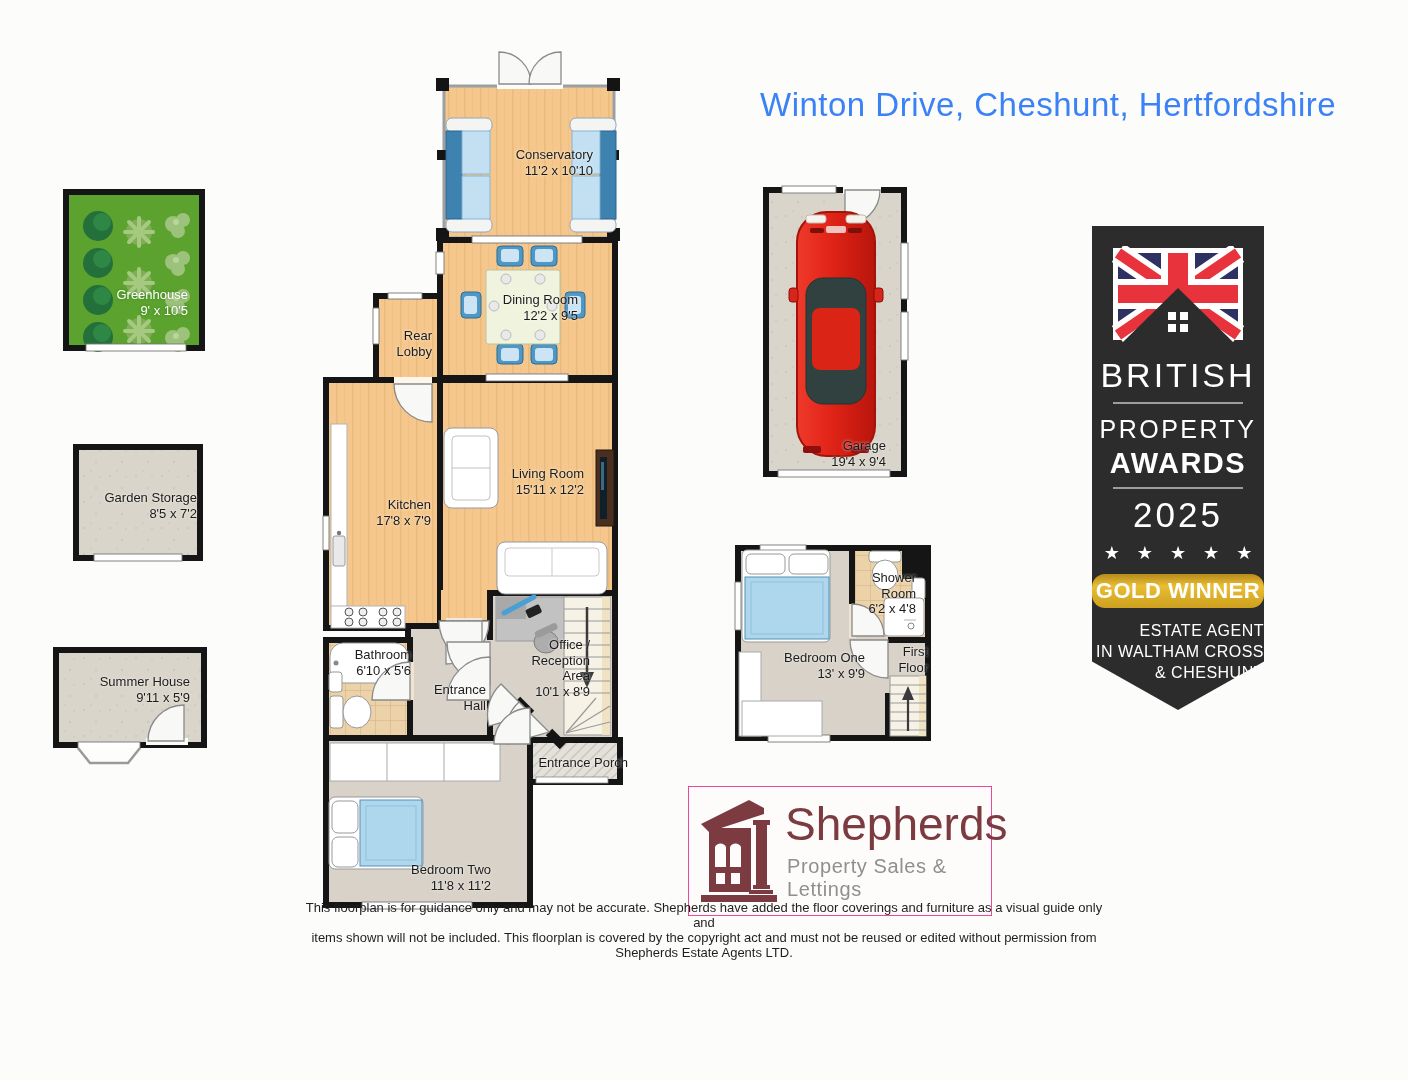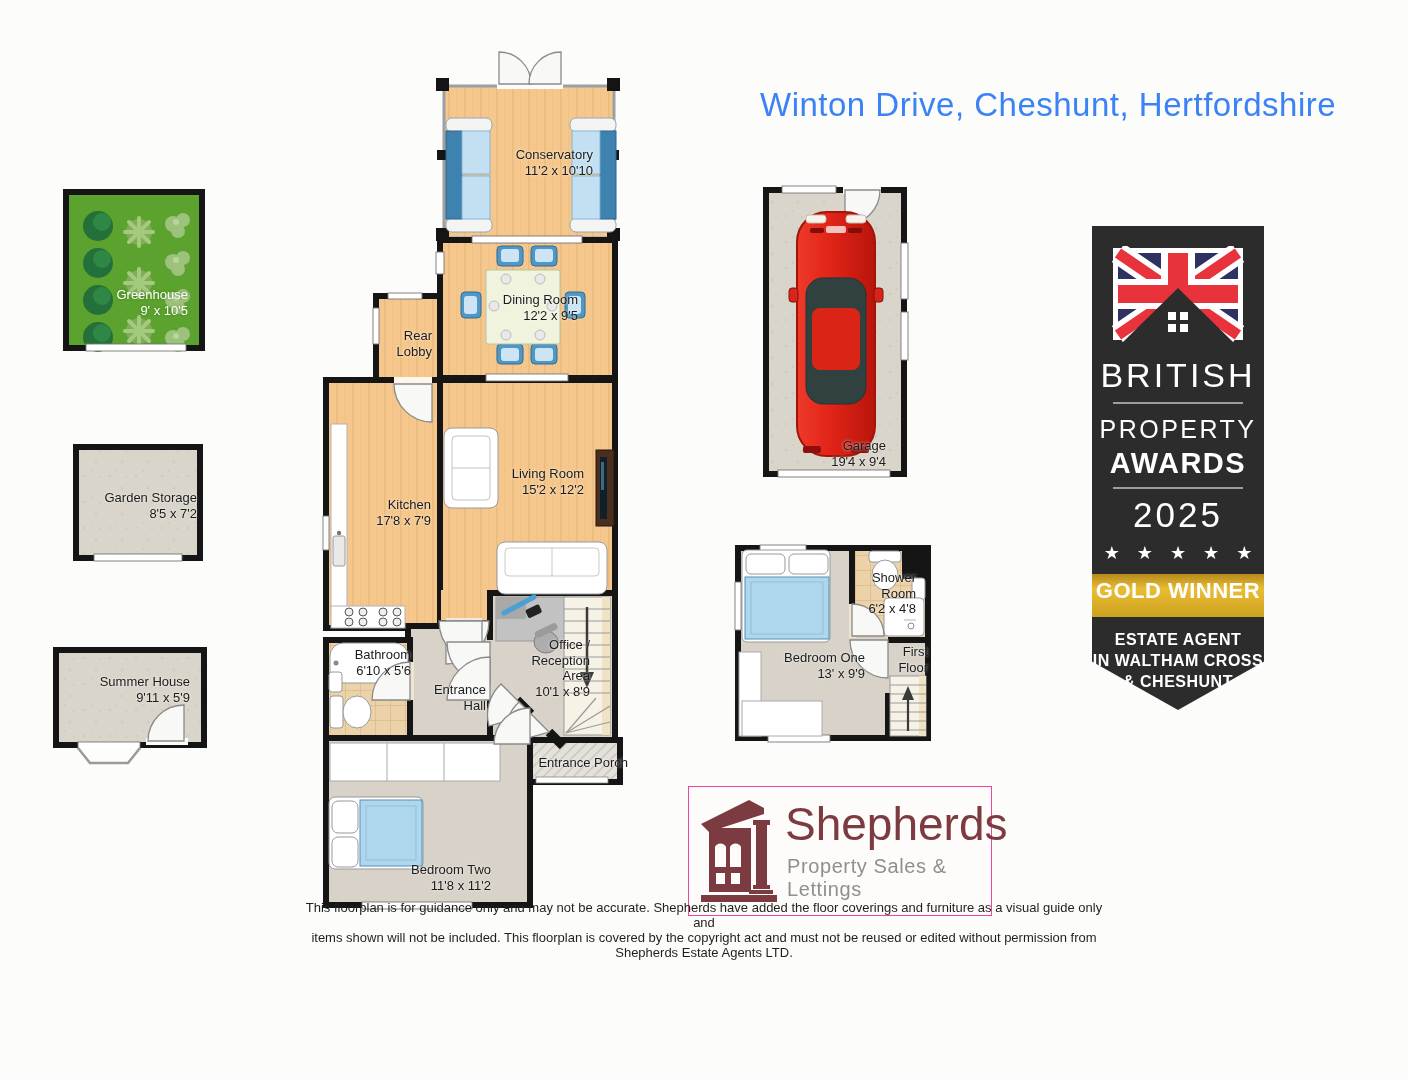--- a/index.html
+++ b/index.html
@@ -18,24 +18,24 @@
          background:#2c2c2c;color:#fff;text-align:center;
          clip-path:polygon(0 0,100% 0,100% 90%,50% 100%,0 90%);
          filter:drop-shadow(1px 2px 3px rgba(0,0,0,.25));}
   .badge .flag{margin-top:20px;}
   .badge .b1{font-size:34px;letter-spacing:3px;margin-top:10px;}
   .badge .rule{width:130px;height:2px;background:#9d9d9d;margin:7px auto 6px;}
   .badge .b2{font-size:25px;letter-spacing:2.5px;margin-top:11px;}
   .badge .b3{font-size:29px;font-weight:bold;letter-spacing:1.5px;margin-top:3px;}
   .badge .year{font-size:35px;letter-spacing:3px;margin-top:6px;}
   .badge .stars{font-size:18px;letter-spacing:6px;margin-top:7px;padding-left:6px;color:#fff;}
-  .badge .goldband{margin-top:10px;height:43px;line-height:33px;
+  .badge .goldband{margin-top:10px;height:34px;line-height:33px;
         background:linear-gradient(180deg,#b68a1c 0%,#e9bd33 35%,#cda01f 100%);
-        font-weight:bold;font-size:22px;letter-spacing:0.5px;color:#fff;}
-  .badge .sub{margin-top:12px;font-weight:bold;font-size:16px;line-height:21px;letter-spacing:0.5px;}
+        font-weight:bold;font-size:22px;letter-spacing:0.5px;color:#fff;border-radius:13px;}
+  .badge .sub{margin-top:12px;font-weight:normal;font-size:16px;line-height:21px;letter-spacing:0.5px;text-align:right;}
   
   .logo{position:absolute;left:688px;top:786px;width:302px;height:128px;
         background:#fdfcfa;border:1px solid #ec4899;}
   .logo .lname{position:absolute;left:96px;top:10px;font-size:46px;color:#7c3b41;}
   .logo .ltag{position:absolute;left:98px;top:68px;font-size:20px;color:#8f8f8f;letter-spacing:0.6px;}
   
   .disclaimer{position:absolute;left:50%;transform:translateX(-50%);top:900px;width:800px;
               text-align:center;font-size:13px;line-height:15px;color:#1f1f1f;}
 </style>
 </head>
@@ -417,21 +417,21 @@
     </div>
   <div class="rlabel" style="left:408px;top:328px;width:48px">
       <span>Rear Lobby</span>
     </div>
   <div class="rlabel" style="left:386px;top:497px;width:90px">
       <span>Kitchen</span>
       <span>17'8 x 7'9</span>
     </div>
   <div class="rlabel" style="left:524px;top:466px;width:120px">
       <span>Living Room</span>
-      <span>15'2 x 12'2</span>
+      <span>15'11 x 12'2</span>
     </div>
   <div class="rlabel" style="left:369px;top:647px;width:84px">
       <span>Bathroom</span>
       <span>6'10 x 5'6</span>
     </div>
   <div class="rlabel" style="left:451px;top:682px;width:70px">
       <span>Entrance Hall</span>
     </div>
   <div class="rlabel" style="left:550px;top:637px;width:80px">
       <span>Office / Reception Area</span>

